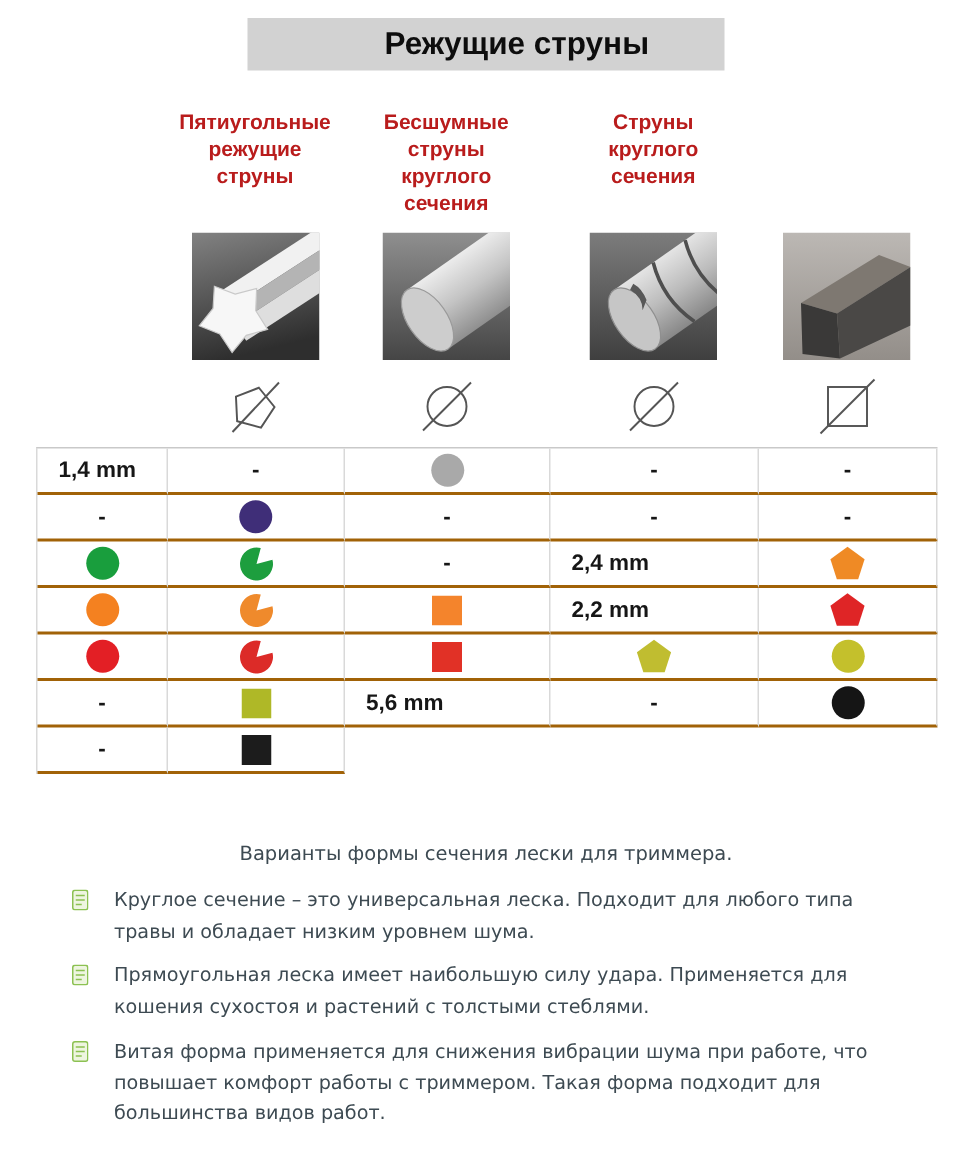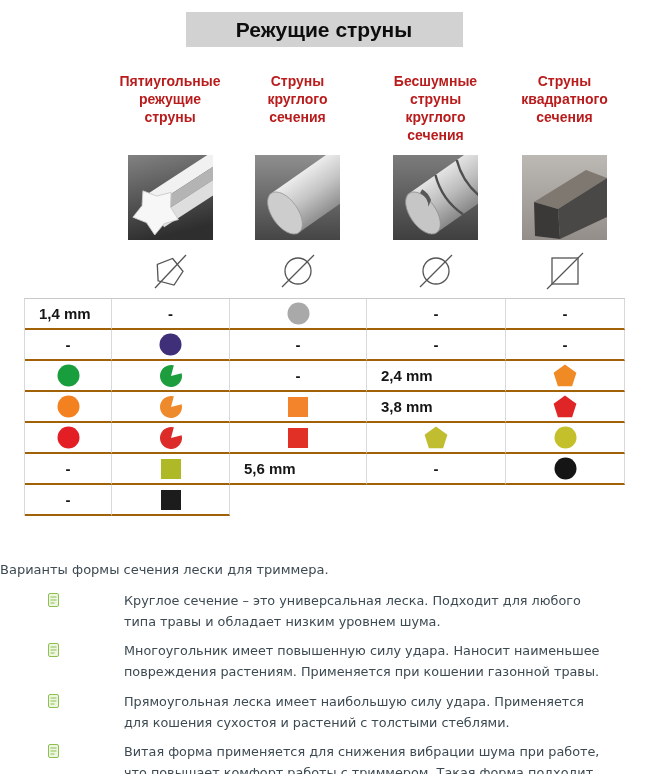--- a/index.html
+++ b/index.html
@@ -1,60 +1,57 @@
 <!DOCTYPE html>
 <html><head>
 <meta charset="utf-8">
 <style>
   html,body{margin:0;padding:0;background:#ffffff;}
   .page{position:relative;width:648px;height:774px;background:#fff;overflow:hidden;
         font-family:"Liberation Sans",sans-serif;color:#111;}
   .title-bar{margin:12px auto 0;width:277px;height:35px;line-height:35px;background:#d2d2d2;
-             text-align:center;font-size:21px;font-weight:bold;color:#0d0d0d;}
+             text-align:center;font-size:21px;font-weight:bold;color:#0d0d0d;padding-left:41px;}
   .grid{display:grid;grid-template-columns:87px 118px 137px 139px 119px;margin-left:24px;width:600px;}
   .headers{margin-top:26px;height:82px;}
   .hdr{font-size:14px;font-weight:bold;color:#b91c1c;text-align:center;line-height:1.28;}
   .hdr-inner{max-width:102px;margin:0 auto;}
   .photos{height:86px;}
   .photos .cell{display:flex;justify-content:center;}
   .symbols{margin-top:7px;height:46px;}
   .symbols .cell{display:flex;justify-content:center;align-items:center;}
   .data-table{margin-top:4px;border-top:1px solid #c9c9c9;border-left:1px solid #d9d9d9;}
   .data-table .tcell{height:29px;border-bottom:2px solid #a16207;border-right:1px solid #d9d9d9;
        display:flex;align-items:center;justify-content:center;}
   .data-table .size-cell{justify-content:flex-start;padding-left:14px;font-size:15px;font-weight:bold;color:#161616;}
   .dash{font-weight:bold;font-size:15px;color:#161616;line-height:1;}
-  .caption{margin-top:46px;text-align:left;font-size:13px;color:#3d4a52;font-family:"DejaVu Sans",sans-serif;}
+  .caption{margin-top:46px;text-align:center;font-size:13px;color:#3d4a52;font-family:"DejaVu Sans",sans-serif;}
   .notes{margin:14px 44px 0 48px;font-family:"DejaVu Sans",sans-serif;}
-  .note{display:flex;margin-bottom:9px;gap:48px;}
+  .note{display:flex;margin-bottom:9px;}
   .note-icon{flex:0 0 28px;padding-top:2px;}
   .note-text{font-size:12.8px;line-height:1.62;color:#3d4a52;}
   svg{display:block;}
   .shape-svg{margin:0 auto;}
 </style>
 </head>
 <body>
 
 <div class="page">
 
   <div class="title-bar">Режущие струны</div>
 
   <div class="grid headers">
     <div class="cell"></div>
     <div class="cell hdr">
         <div class="hdr-inner">Пятиугольные режущие струны</div>
       </div>
     <div class="cell hdr">
+        <div class="hdr-inner">Бесшумные струны круглого сечения</div>
+      </div>
+    <div class="cell hdr">
         <div class="hdr-inner">Струны круглого сечения</div>
-      </div>
-    <div class="cell hdr">
-        <div class="hdr-inner">Бесшумные струны круглого сечения</div>
-      </div>
-    <div class="cell hdr">
-        <div class="hdr-inner">Струны квадратного сечения</div>
       </div>
   </div>
 
   <div class="grid photos">
     <div class="cell"></div>
     <div class="cell">
       <svg width="85" height="85" viewBox="0 0 85 85">
         <defs>
           <linearGradient id="p1bg" x1="0" y1="0" x2="0.25" y2="1">
             <stop offset="0" stop-color="#828282"></stop>
@@ -217,21 +214,21 @@
       <div class="tcell">
         <svg class="shape-svg" width="24" height="24" viewBox="0 0 24 24">
           <path d="M22.63 9.15 A11 11 0 1 1 14.85 1.37 L12 12 Z" fill="#ef8a2c"></path>
         </svg>
       </div>
       <div class="tcell">
         <svg class="shape-svg" width="20" height="20" viewBox="0 0 20 20">
           <rect width="20" height="20" fill="#f4842c"></rect>
         </svg>
       </div>
-      <div class="tcell size-cell">3,8 mm</div>
+      <div class="tcell size-cell">2,2 mm</div>
       <div class="tcell">
         <svg class="shape-svg" width="26" height="24" viewBox="0 0 26 24">
           <polygon points="13,0.5 24.4,8.8 20.1,22.2 5.9,22.2 1.6,8.8" fill="#df2526"></polygon>
         </svg>
       </div>
       <div class="tcell">
         <svg class="shape-svg" width="23" height="23" viewBox="0 0 23 23">
           <circle cx="11.5" cy="11.5" r="11" fill="#e31f25"></circle>
         </svg>
       </div>
@@ -298,31 +295,20 @@
       </div>
       <div class="note">
         <div class="note-icon">
           <svg width="11" height="14" viewBox="0 0 11 14">
   <rect x="0.5" y="0.5" width="10" height="13" rx="1.5" fill="#eef5e0" stroke="#8cc152"></rect>
   <line x1="2.5" y1="4" x2="8.5" y2="4" stroke="#8cc152"></line>
   <line x1="2.5" y1="7" x2="8.5" y2="7" stroke="#8cc152"></line>
   <line x1="2.5" y1="10" x2="6.5" y2="10" stroke="#8cc152"></line>
           </svg>
         </div>
-                 <div class="note-text">Многоугольник имеет повышенную силу удара. Наносит наименьшее повреждения растениям. Применяется при кошении газонной травы.</div>
-      </div>
-      <div class="note">
-        <div class="note-icon">
-          <svg width="11" height="14" viewBox="0 0 11 14">
-  <rect x="0.5" y="0.5" width="10" height="13" rx="1.5" fill="#eef5e0" stroke="#8cc152"></rect>
-  <line x1="2.5" y1="4" x2="8.5" y2="4" stroke="#8cc152"></line>
-  <line x1="2.5" y1="7" x2="8.5" y2="7" stroke="#8cc152"></line>
-  <line x1="2.5" y1="10" x2="6.5" y2="10" stroke="#8cc152"></line>
-          </svg>
-        </div>
                  <div class="note-text">Прямоугольная леска имеет наибольшую силу удара. Применяется для кошения сухостоя и растений с толстыми стеблями.</div>
       </div>
       <div class="note">
         <div class="note-icon">
           <svg width="11" height="14" viewBox="0 0 11 14">
   <rect x="0.5" y="0.5" width="10" height="13" rx="1.5" fill="#eef5e0" stroke="#8cc152"></rect>
   <line x1="2.5" y1="4" x2="8.5" y2="4" stroke="#8cc152"></line>
   <line x1="2.5" y1="7" x2="8.5" y2="7" stroke="#8cc152"></line>
   <line x1="2.5" y1="10" x2="6.5" y2="10" stroke="#8cc152"></line>
           </svg>

